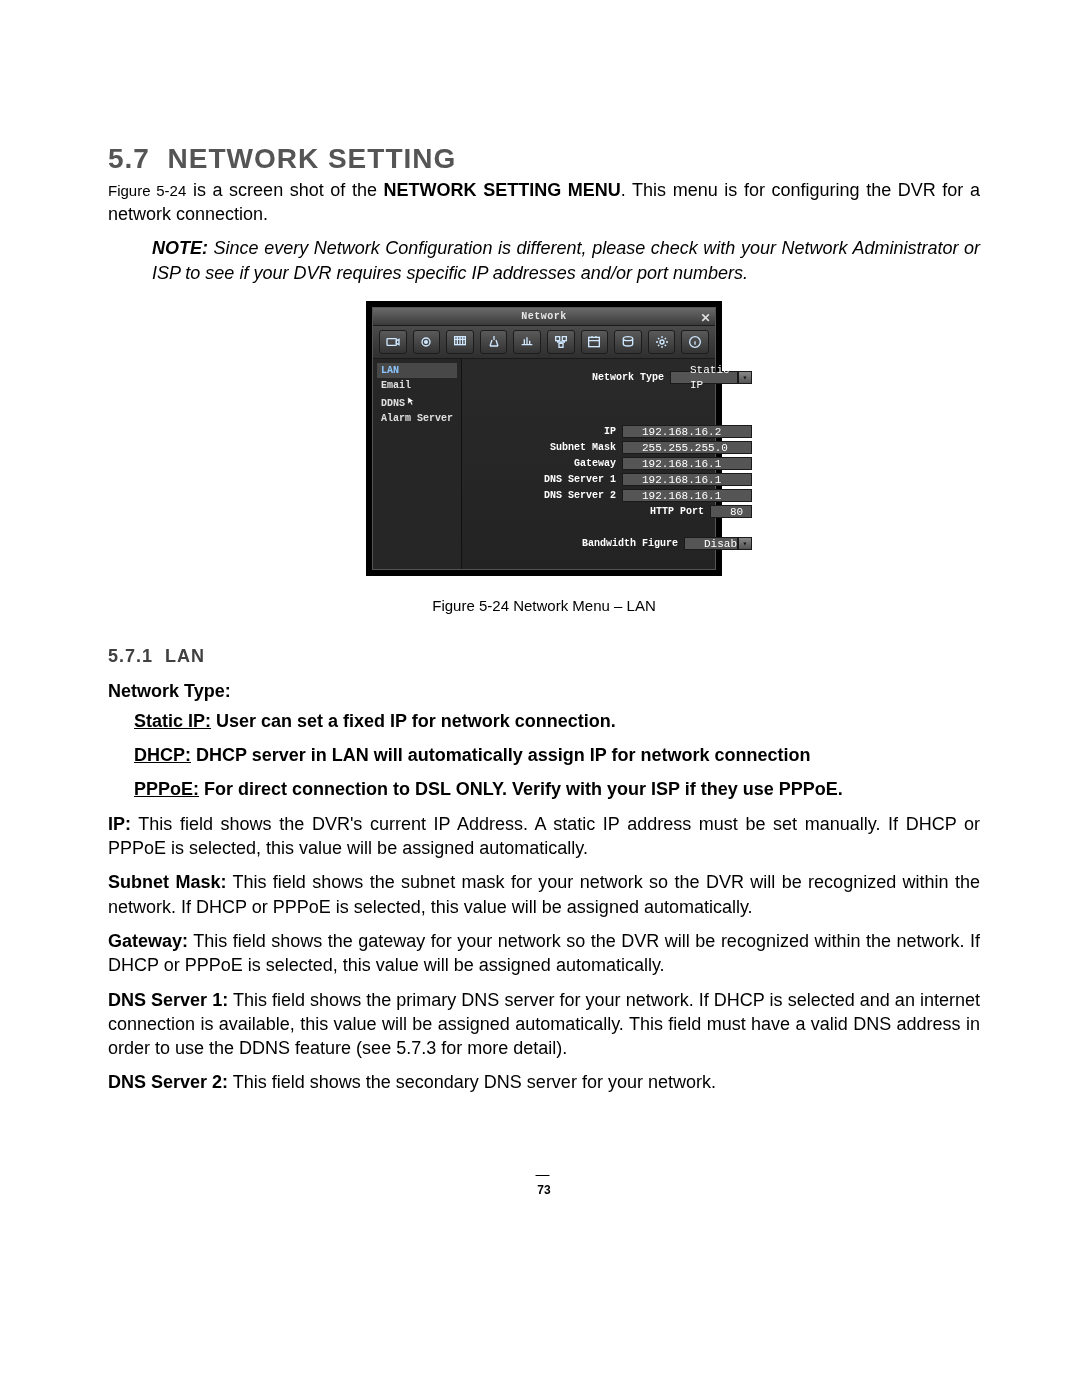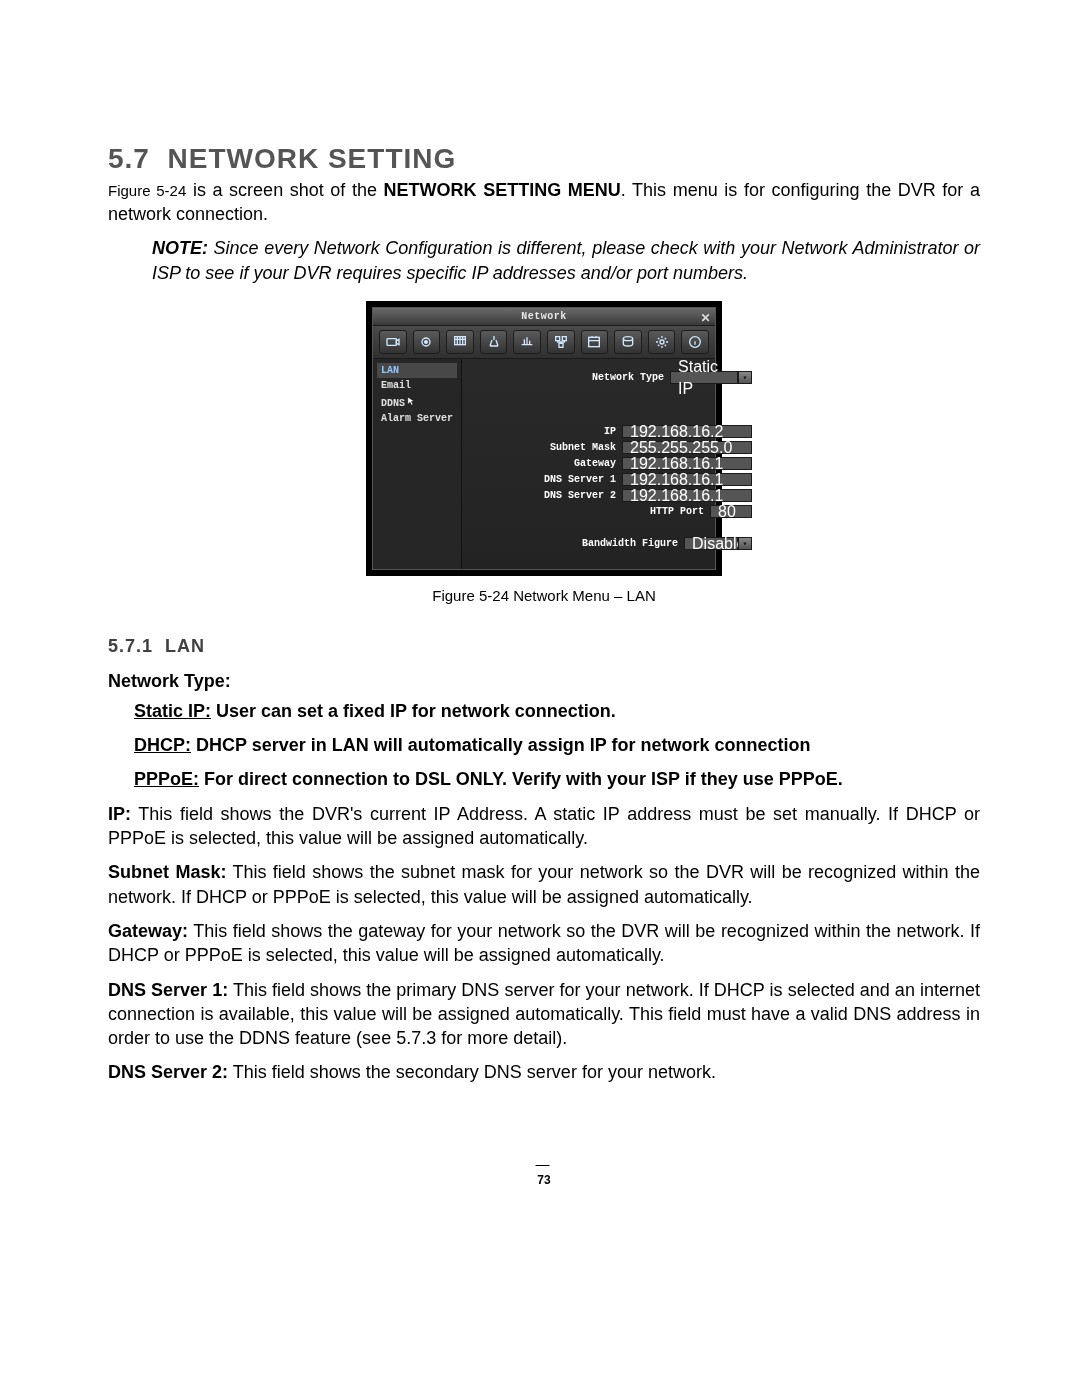--- a/index.html
+++ b/index.html
@@ -41,21 +41,21 @@
   .caption { text-align: center; font-size: 15px; margin-top: 10px; margin-bottom: 8px; }
   .indent { margin-left: 26px; font-weight: bold; }
   .underline { text-decoration: underline; }
   .bold { font-weight: 700; }
   .pagenum { text-align: center; font-weight: 700; margin-top: 70px; font-size: 12px; }
   .pagenum::before { content: "—"; display: block; font-weight: 400; font-size: 14px; margin-bottom: -2px; letter-spacing: 3px; }
 
   
   .shot-wrap {
     width: 356px;
-    margin: 16px auto 10px auto;
+    margin: 16px auto 20px auto;
     background: #000;
     padding: 6px;
   }
   .shot {
     font-family: "Courier New", monospace;
     font-size: 10px;
     color: #e8e8e8;
     background: linear-gradient(#3b3b3b, #2a2a2a 12%, #232323);
     border: 1px solid #555;
   }
@@ -140,23 +140,23 @@
     padding-right: 6px;
     color: #ffffff;
     font-weight: 700;
     white-space: nowrap;
   }
   .form-input {
     background: #555;
     border: 1px solid #1a1a1a;
     color: #fff;
     height: 13px;
-    font-family: Liberation Sans, sans-serif;
-    font-size: 16px;
-    padding: 0 7px;
+    font-family: Liberation Mono, monospace;
+    font-size: 11px;
+    padding: 0 19px;
     display: flex;
     align-items: center;
   }
   .w-long { width: 130px; }
   .w-short { width: 42px; }
   .w-sel { width: 68px; }
   .sel-wrap { display: flex; align-items: center; }
   .sel-btn {
     width: 14px; height: 13px;
     background: linear-gradient(#888,#555);

